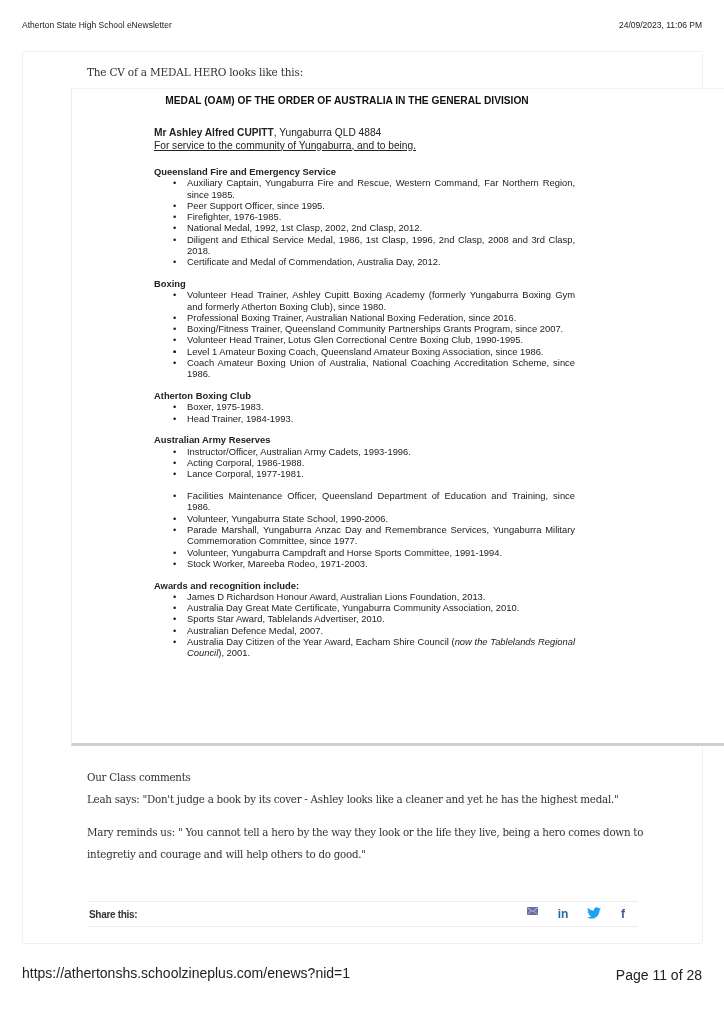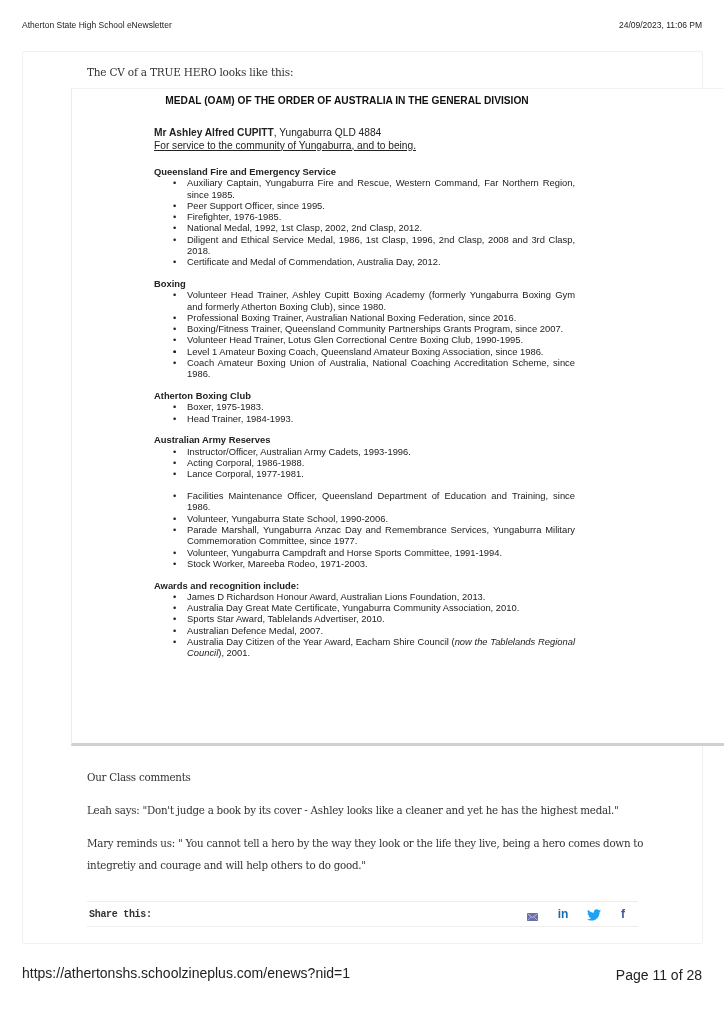--- a/index.html
+++ b/index.html
@@ -52,50 +52,50 @@
       font-size: 9.4px; line-height: 11.3px;
     }
     .cv-section li .bullet { position: absolute; left: 19px; top: 0; }
 
     .comments {
       position: absolute; left: 87px; top: 766px; width: 560px;
       font-family: "DejaVu Serif", "Liberation Serif", serif; font-size: 10.3px; color: #333;
       letter-spacing: -0.25px;
     }
     .comments p { line-height: 22px; }
-    .comments .c-head { margin-bottom: 11px; }
+    .comments .c-head { }
     .comments .c-leah { margin-bottom: 11px; }
 
     .share-bar {
       position: absolute; left: 87px; top: 901px; width: 551px; height: 26px;
       border-top: 1px solid #eeeeee; border-bottom: 1px solid #eeeeee;
       display: flex; align-items: center; justify-content: space-between;
     }
     .share-label {
-      font-family: Liberation Mono, monospace; font-size: 10px; font-weight: bold; color: #333;
+      font-family: Liberation Sans, sans-serif; font-size: 10px; font-weight: bold; color: #333;
       letter-spacing: -0.3px; padding-left: 2px;
     }
-    .share-icons { display: flex; align-items: flex-end; gap: 4px; padding-right: 10px; }
+    .share-icons { display: flex; align-items: flex-start; gap: 4px; padding-right: 10px; }
     .share-icons .icon { display: inline-flex; align-items: center; justify-content: center; cursor: pointer; }
     .icon-email { width: 14px; margin-right: 13px; }
     .icon-linkedin { width: 14px; margin-right: 12px; font-family: "Liberation Sans", sans-serif; font-weight: bold; font-size: 12px; color: #1a6ba8; }
     .icon-twitter { width: 16px; margin-right: 12px; }
     .icon-facebook { width: 10px; font-family: "Liberation Sans", sans-serif; font-weight: bold; font-size: 12px; color: #3b5998; }
   </style>
 </head>
 <body>
 
 <div class="print-header">
   <span>Atherton State High School eNewsletter</span>
   <span>24/09/2023, 11:06 PM</span>
 </div>
 
 <div class="card"></div>
 
-<p class="intro">The CV of a TRUE HERO looks like this:</p>
+<p class="intro">The CV of a MEDAL HERO looks like this:</p>
 
 <div class="cv-frame">
   <div class="cv-title">MEDAL (OAM) OF THE ORDER OF AUSTRALIA IN THE GENERAL DIVISION</div>
 
   <div class="cv-person">
     <div>
       <span class="name">Mr Ashley Alfred CUPITT</span><span>, Yungaburra QLD 4884</span>
     </div>
     <div class="citation">For service to the community of Yungaburra, and to being.</div>
   </div>

